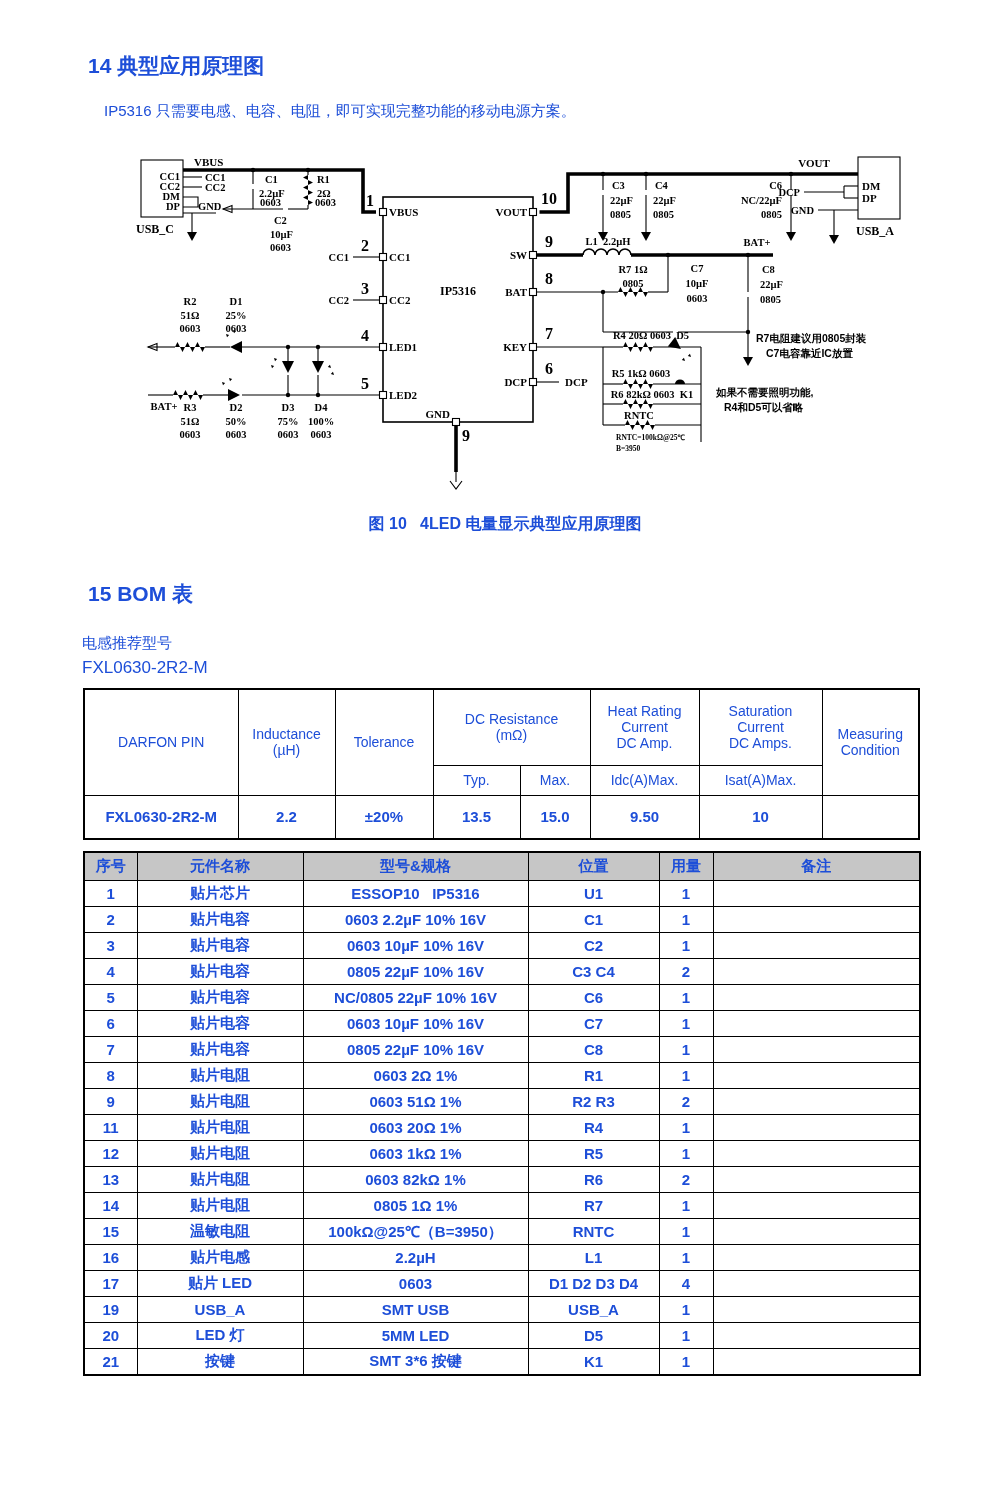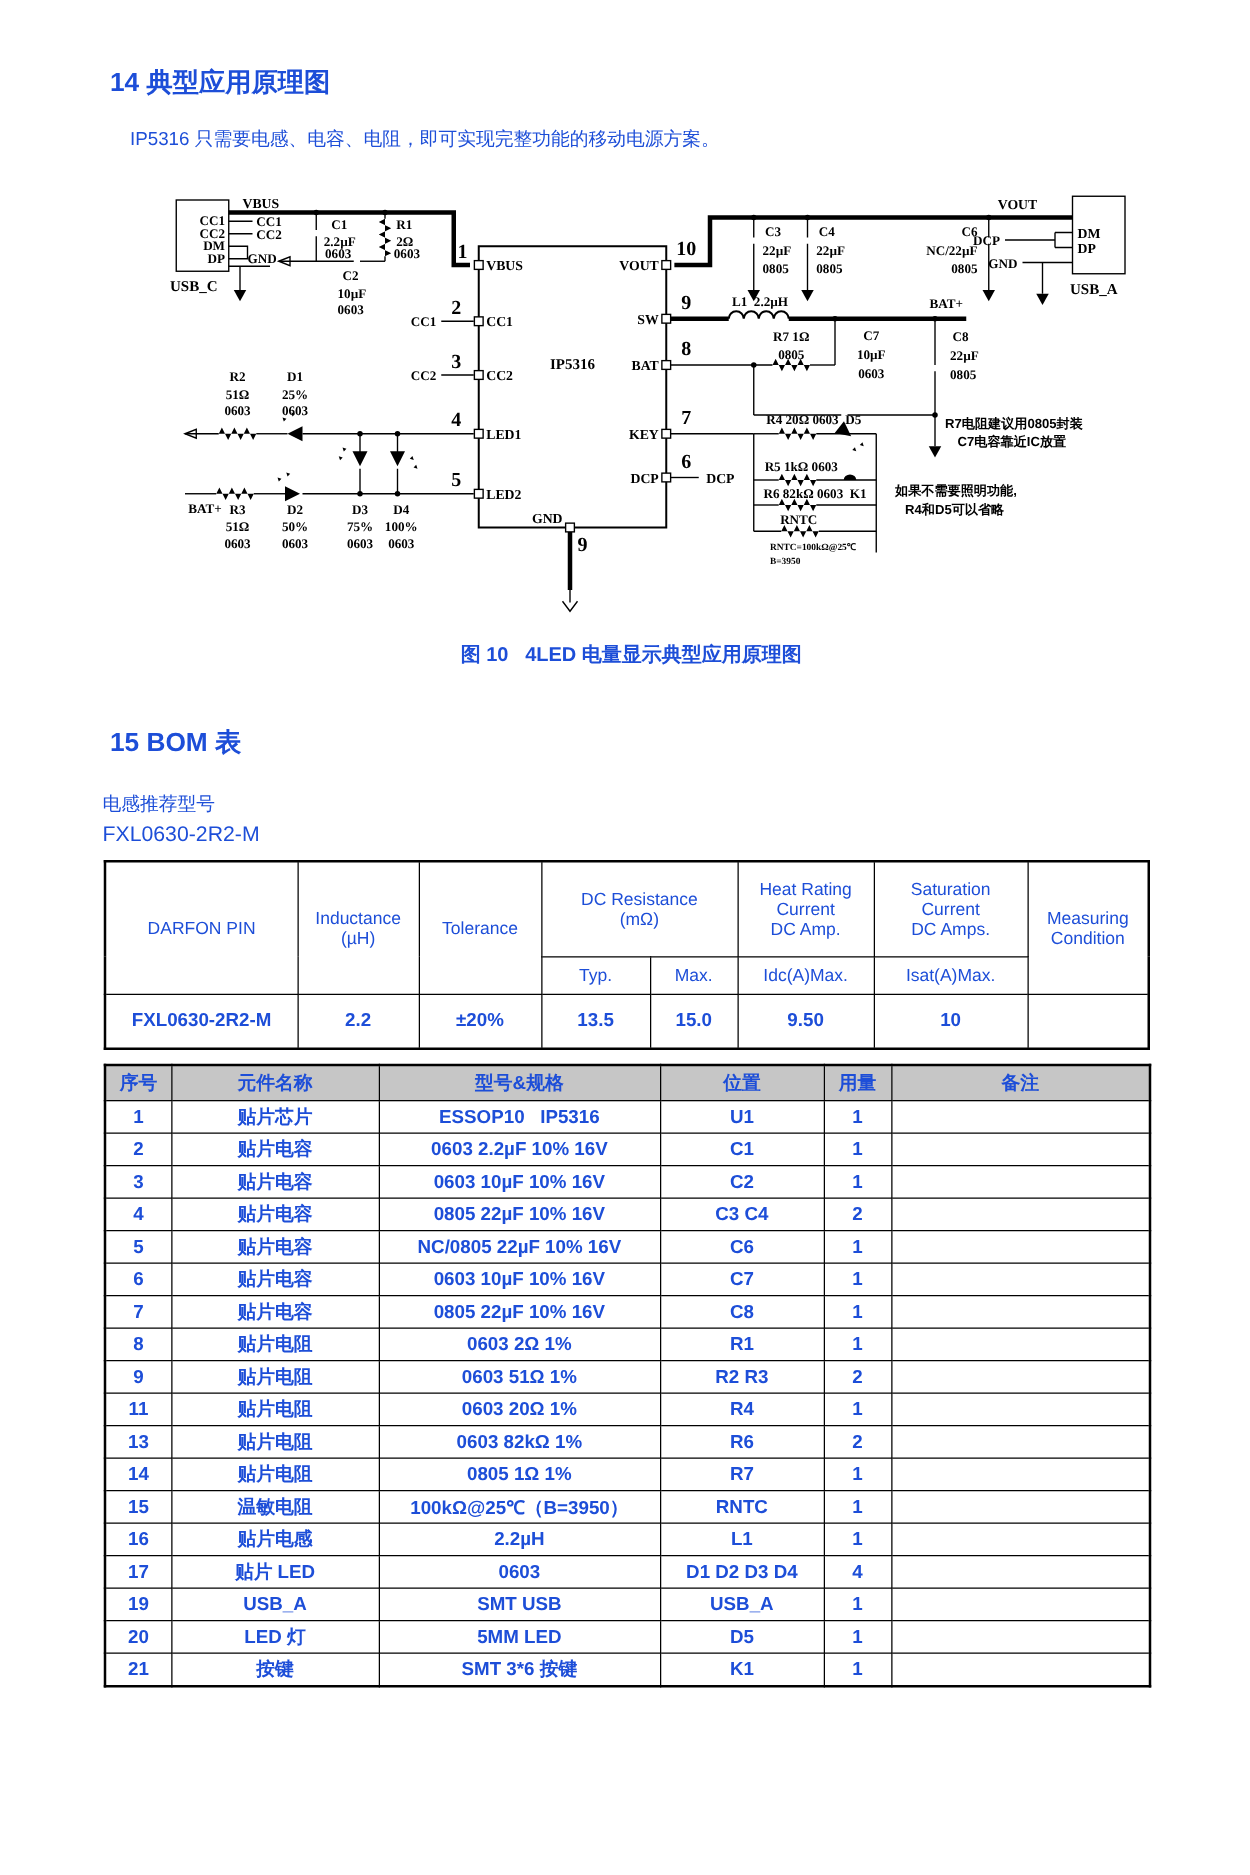--- a/index.html
+++ b/index.html
@@ -503,20 +503,28 @@
         </tr>
         <tr>
           <td>11</td>
           <td>贴片电阻</td>
           <td>0603 20Ω 1%</td>
           <td>R4</td>
           <td>1</td>
           <td></td>
         </tr>
         <tr>
+          <td>12</td>
+          <td>贴片电阻</td>
+          <td>0603 1kΩ 1%</td>
+          <td>R5</td>
+          <td>1</td>
+          <td></td>
+        </tr>
+        <tr>
           <td>13</td>
           <td>贴片电阻</td>
           <td>0603 82kΩ 1%</td>
           <td>R6</td>
           <td>2</td>
           <td></td>
         </tr>
         <tr>
           <td>14</td>
           <td>贴片电阻</td>

